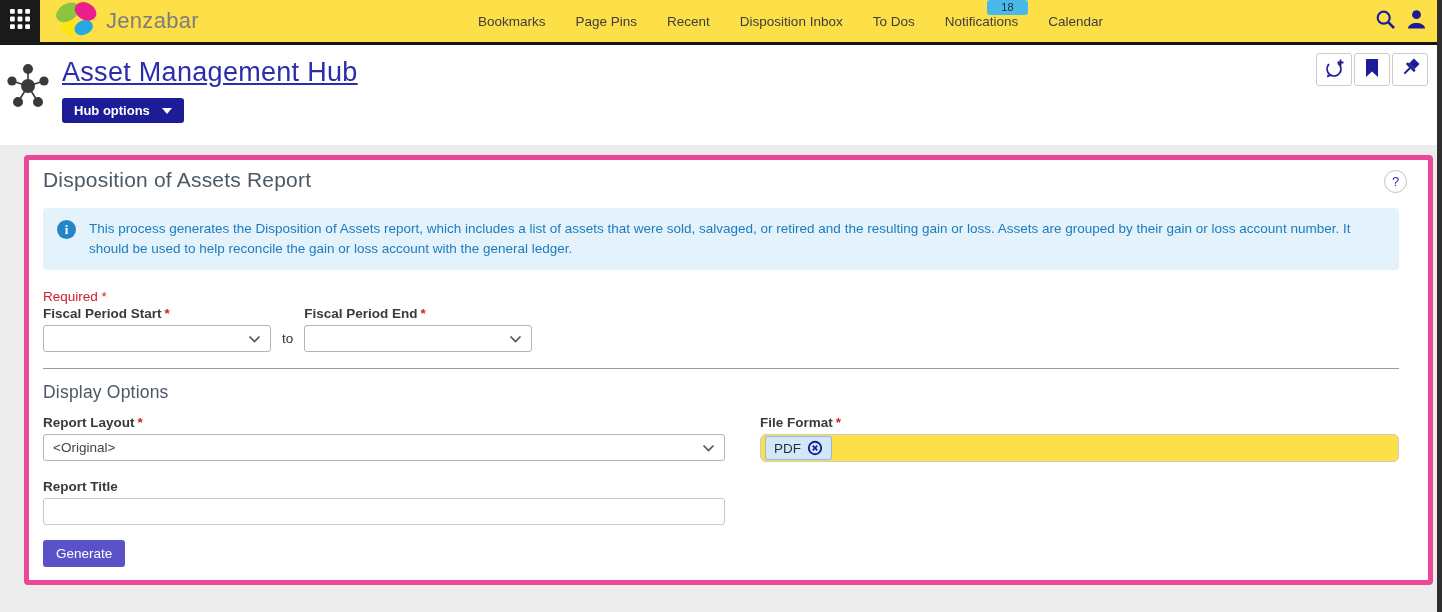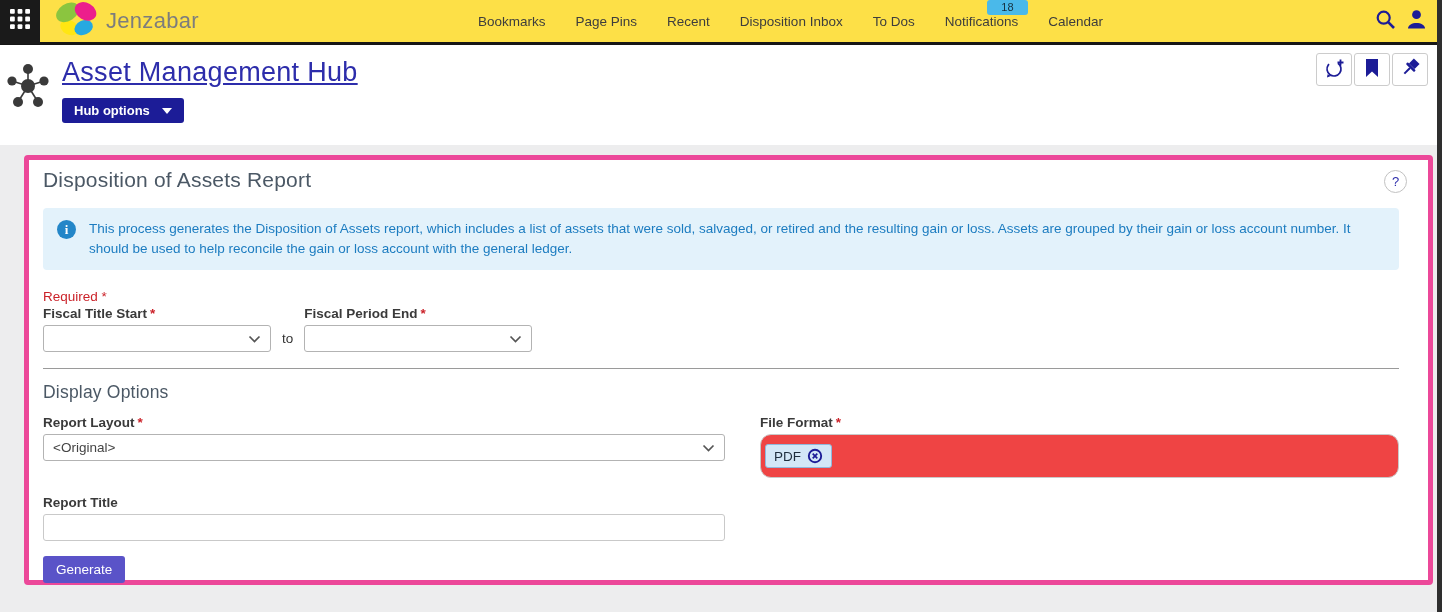--- a/index.html
+++ b/index.html
@@ -104,22 +104,22 @@
   .w-fiscal { width: 228px; }
   .w-layout { width: 682px; }
 
   .divider { margin-top: 16px; border: 0; border-top: 1px solid #9a9a9a; }
   .section-heading { margin-top: 13px; font-size: 17.5px; color: #4b5865; font-weight: 400; letter-spacing: .2px; }
 
   .row2 { display: flex; gap: 35px; margin-top: 10px; }
   .col-a { width: 682px; flex: 0 0 auto; }
   .col-b { flex: 1; }
   .tagbox {
-    margin-top: 4px; height: 44px; border: 1px solid #c9c9c9; border-radius: 11px;
-    background: #ef4444; display: flex; align-items: center; padding: 0 4px;
+    margin-top: 4px; height: 28px; border: 1px solid #c9c9c9; border-radius: 6px;
+    background: #fde047; display: flex; align-items: center; padding: 0 4px;
   }
   .chip {
     display: flex; align-items: center; gap: 6px;
     background: #d3e7f7; border: 1px solid #8fb9dd; border-radius: 3px;
     padding: 3px 8px; font-size: 13.5px; color: #1e2e3e;
   }
   .chip-remove { display: flex; cursor: pointer; }
 
   .report-title-label { margin-top: 17px; }
   .text-input {
@@ -273,21 +273,21 @@
     <p class="banner-text">This process generates the Disposition of Assets report, which includes a list of assets that were sold, salvaged, or retired and the resulting gain or loss. Assets are grouped by their gain or loss account number. It should be used to help reconcile the gain or loss account with the general ledger.</p>
   </div>
 
   <div class="required">
     <span>Required</span> <span class="star">*</span>
   </div>
 
   <div class="fiscal-row">
     <div>
       <div class="field-label">
-        <span>Fiscal Title Start</span><span class="star">*</span>
+        <span>Fiscal Period Start</span><span class="star">*</span>
       </div>
       <div class="select w-fiscal">
         <span></span>
         <span>
           <svg width="13" height="8" viewBox="0 0 13 8">
               <polyline points="1.5,1.5 6.5,6.5 11.5,1.5" fill="none" stroke="#555" stroke-width="1.7"></polyline>
             </svg>
         </span>
       </div>
     </div>

